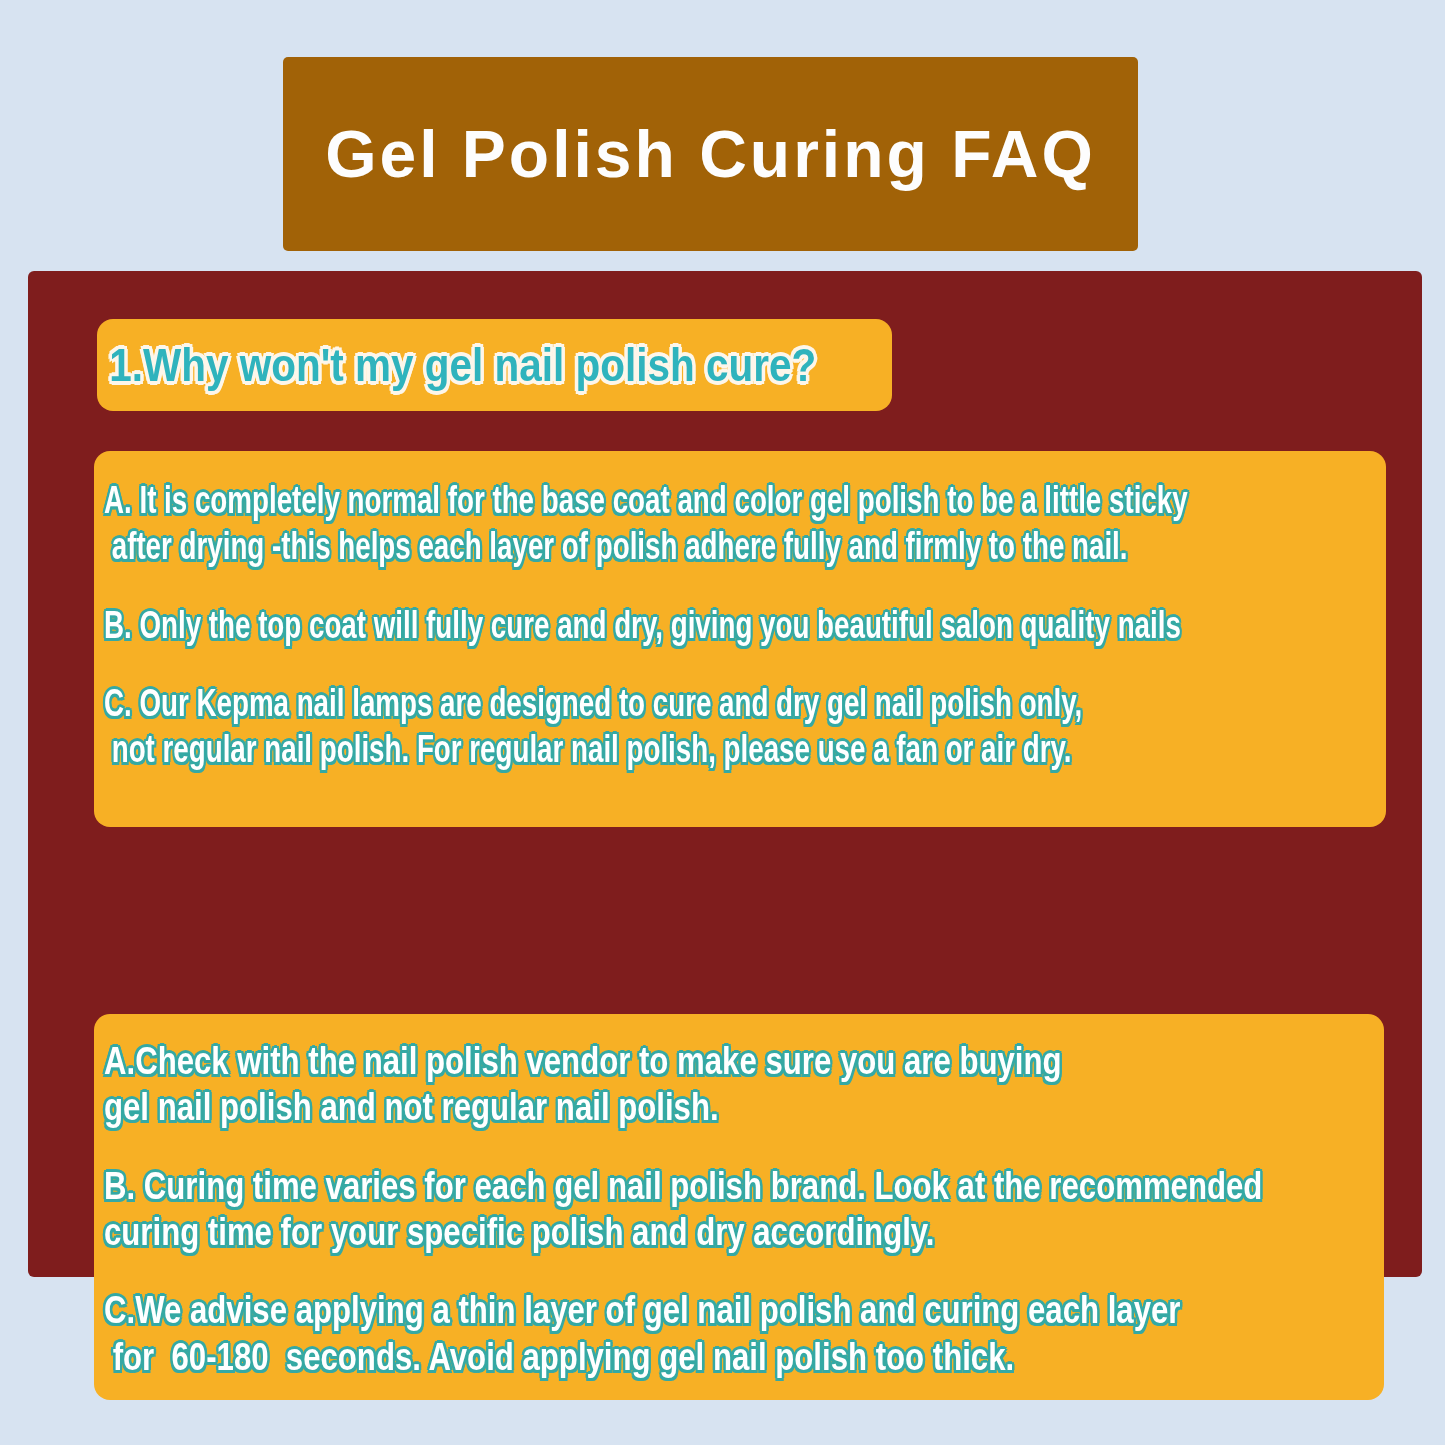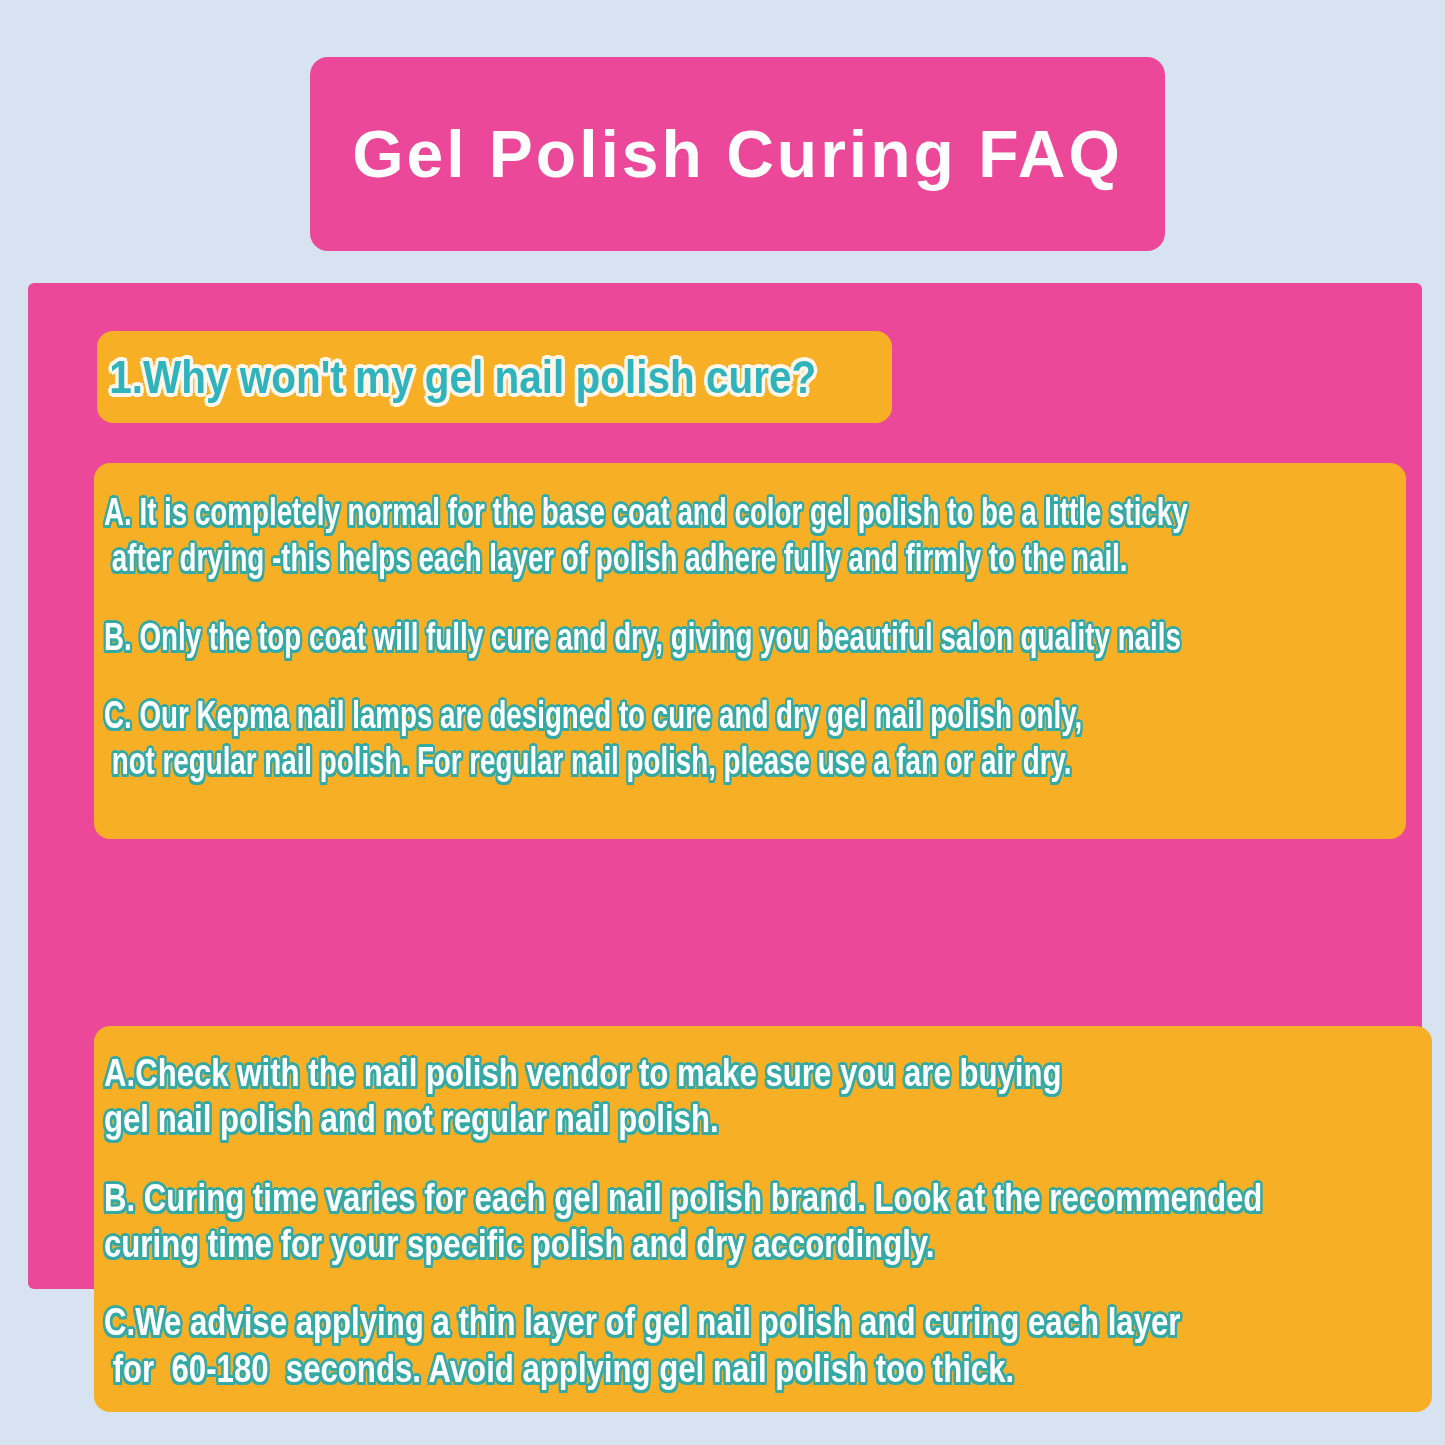--- a/index.html
+++ b/index.html
@@ -10,41 +10,40 @@
     background: #d7e3f1;
     overflow: hidden;
     font-family: "Liberation Sans", sans-serif;
   }
 
   
   .header-box {
     position: absolute;
     left: 283px; top: 57px;
     width: 855px; height: 194px;
-    background: #ec4899;
-    border-radius: 18px;
+    background: #a16207;
+    border-radius: 5px;
     display: flex;
     align-items: center;
     justify-content: center;
-    margin-left: 27px;
   }
   .page-title {
     color: #fdfdfd;
     font-size: 66px;
     font-weight: 800;
     letter-spacing: 3px;
     white-space: pre;
   }
 
   
   .panel {
     position: absolute;
-    left: 28px; top: 283px;
+    left: 28px; top: 271px;
     width: 1394px; height: 1006px;
-    background: #ec4899;
+    background: #7f1d1d;
     border-radius: 6px;
   }
 
   .q-box, .a-box {
     position: absolute;
     background: #f7b025;
     border-radius: 16px;
   }
 
   .q-box { display: flex; align-items: center; }
@@ -56,23 +55,23 @@
     transform-origin: 0 50%;
     padding-left: 14px;
     text-shadow:
       -3px -3px 0 #fdf6ea, 3px -3px 0 #fdf6ea,
       -3px  3px 0 #fdf6ea, 3px  3px 0 #fdf6ea,
       -4px  0   0 #fdf6ea, 4px  0   0 #fdf6ea,
        0   -4px 0 #fdf6ea, 0    4px 0 #fdf6ea;
   }
 
   .q1 { left: 69px;  top: 48px;  width: 795px; height: 92px;  }
-  .a1 { left: 66px;  top: 180px; width: 1292px; height: 376px; padding-left: 20px; }
+  .a1 { left: 66px;  top: 180px; width: 1292px; height: 376px; }
   .q2 { left: 69px;  top: 619px; width: 876px; height: 101px; }
-  .a2 { left: 66px;  top: 743px; width: 1290px; height: 386px; padding-left: 48px; }
+  .a2 { left: 66px;  top: 743px; width: 1290px; height: 386px; }
 
   .q1 .q-text { transform: scaleX(0.88); }
   .q2 .q-text { transform: scaleX(0.62); }
 
   .a-text {
     position: absolute;
     left: 10px; top: 0;
     transform-origin: 0 0;
   }
   .a1 .a-text { width: 1900px; transform: scaleX(0.73); padding-top: 26px; }

